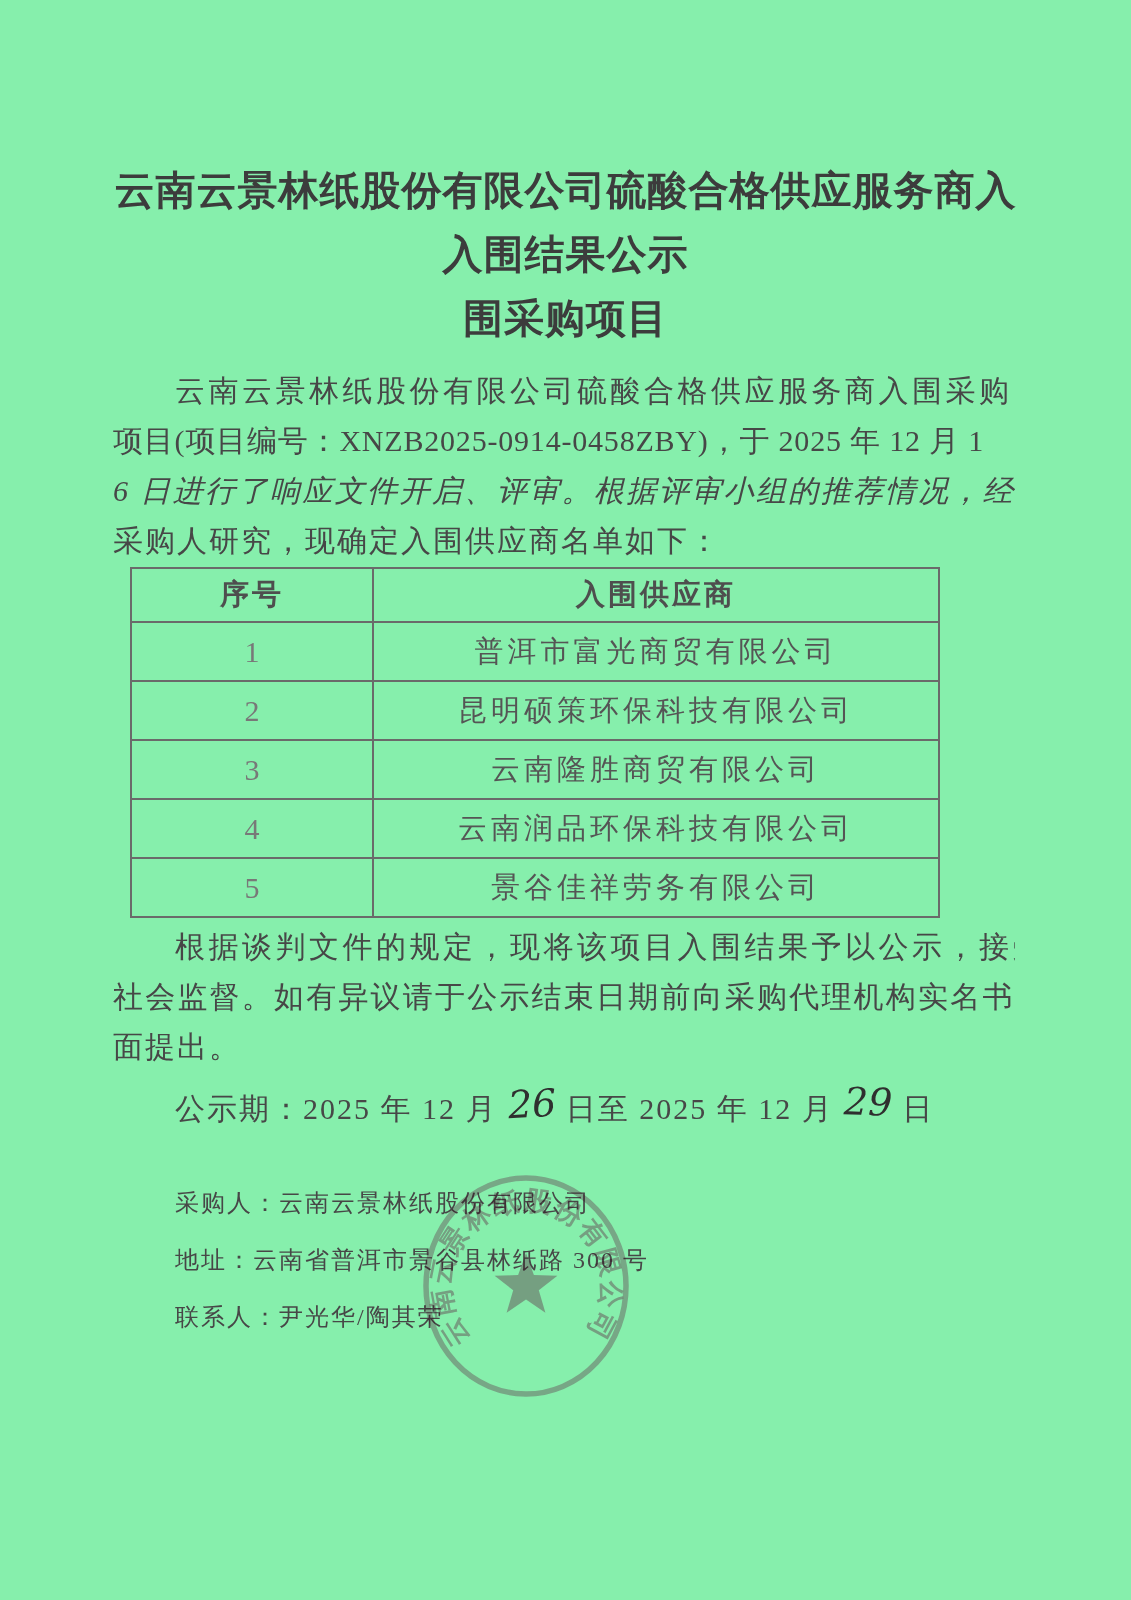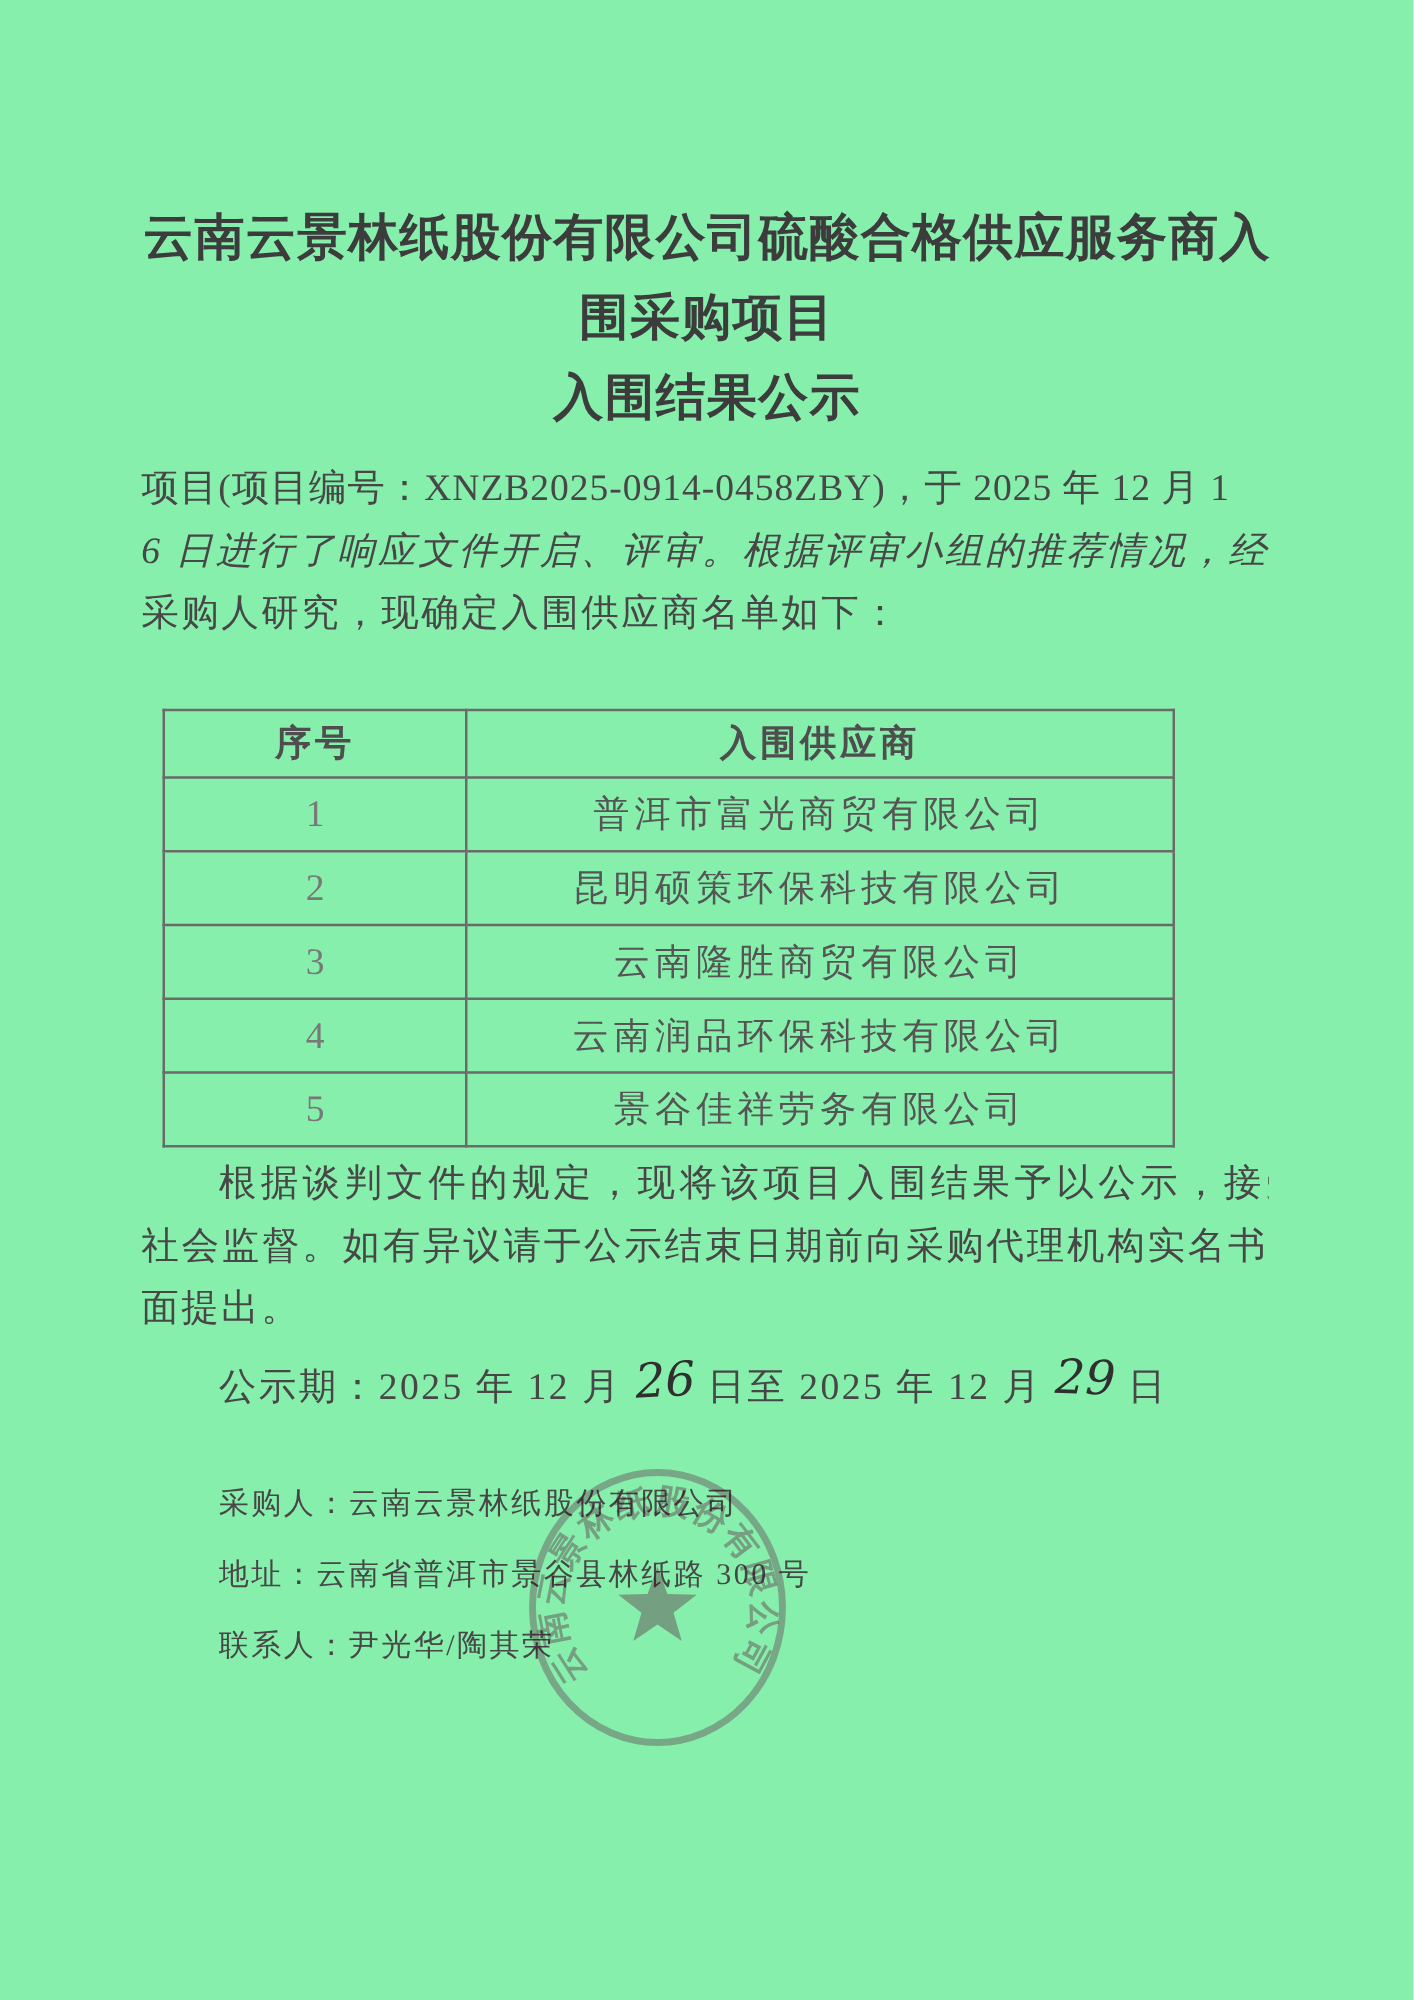--- a/index.html
+++ b/index.html
@@ -65,25 +65,26 @@
     pointer-events:none;
   }
 </style>
 </head>
 <body>
 
 <div class="page">
 
   <div class="title-block">
     <div class="title-line">云南云景林纸股份有限公司硫酸合格供应服务商入</div>
+    <div class="title-line">入围结果公示</div>
     <div class="title-line">围采购项目</div>
-    <div class="title-line">入围结果公示</div>
   </div>
 
   <div class="body-block" id="para1">
+    <div class="line indent ls35">云南云景林纸股份有限公司硫酸合格供应服务商入围采购</div>
     <div class="line ls08">项目(项目编号：XNZB2025-0914-0458ZBY)，于 2025 年 12 月 1</div>
     <div class="line ls24">6 日进行了响应文件开启、评审。根据评审小组的推荐情况，经</div>
     <div class="line ls20">采购人研究，现确定入围供应商名单如下：</div>
   </div>
 
   <table class="result-table">
     <thead>
       <tr>
         <th class="col-no">序号</th>
         <th>入围供应商</th>

